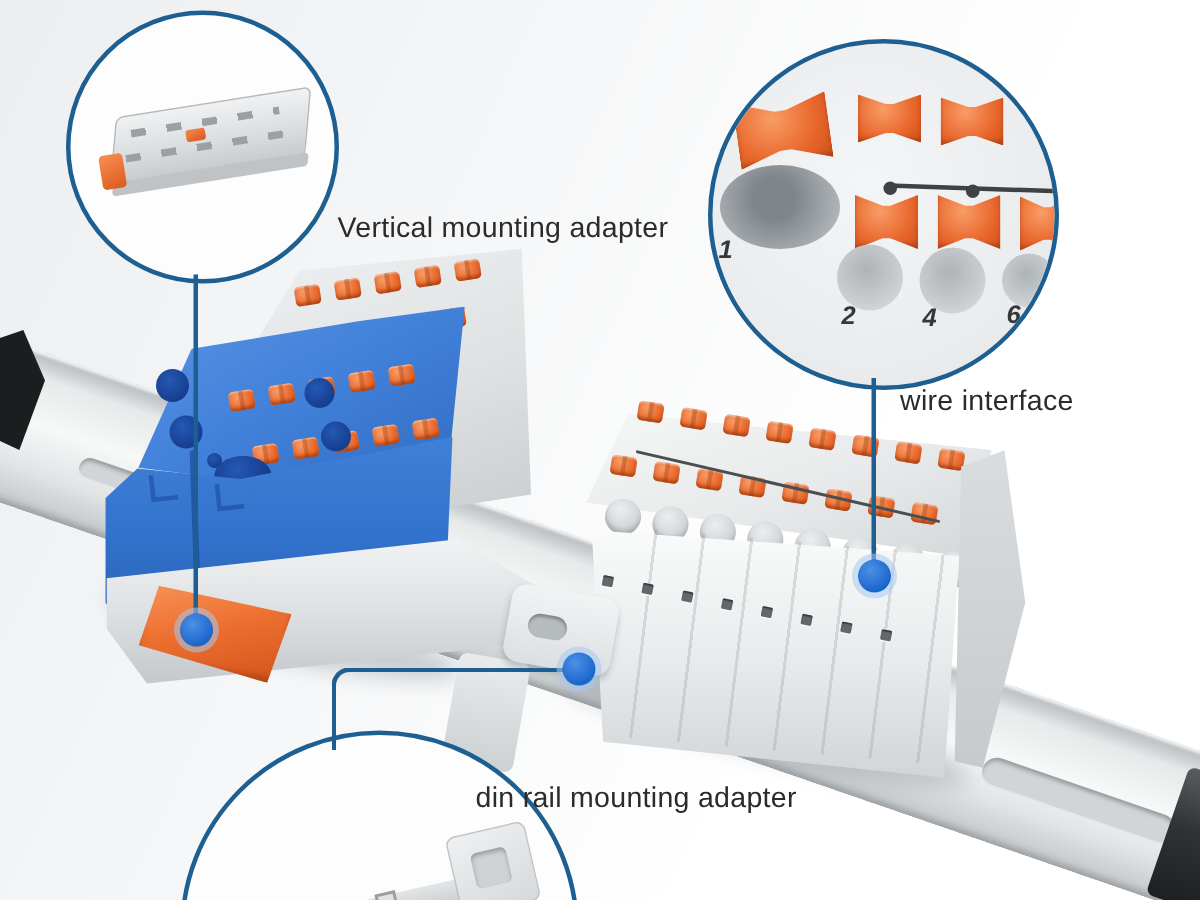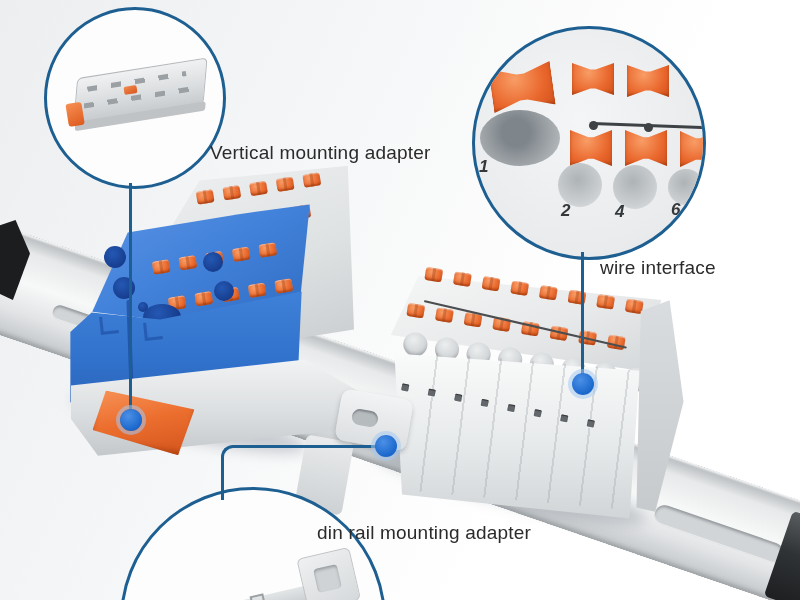--- a/index.html
+++ b/index.html
@@ -297,17 +297,17 @@
     </div>
   </div>
 
   <div class="abs leader" style="left:129px;top:183px;width:3px;height:237px;"></div>
   <div class="abs leader" style="left:581px;top:252px;width:3px;height:130px;"></div>
   <div class="abs leader-elbow" style="left:221px;top:445px;width:165px;height:52px;position:absolute;"></div>
   <div class="abs marker-dot" style="left:120px;top:409px;"></div>
   <div class="abs marker-dot" style="left:572px;top:373px;"></div>
   <div class="abs marker-dot" style="left:375px;top:435px;"></div>
 
-  <div class="abs annot" style="left:210px;top:142px;text-align:right;">Vertical mounting adapter</div>
+  <div class="abs annot" style="left:225px;top:142px;text-align:right;">Vertical mounting adapter</div>
   <div class="abs annot" style="left:600px;top:257px;">wire interface</div>
   <div class="abs annot" style="left:317px;top:522px;">din rail mounting adapter</div>
 
 </div>
 
 </body></html>

